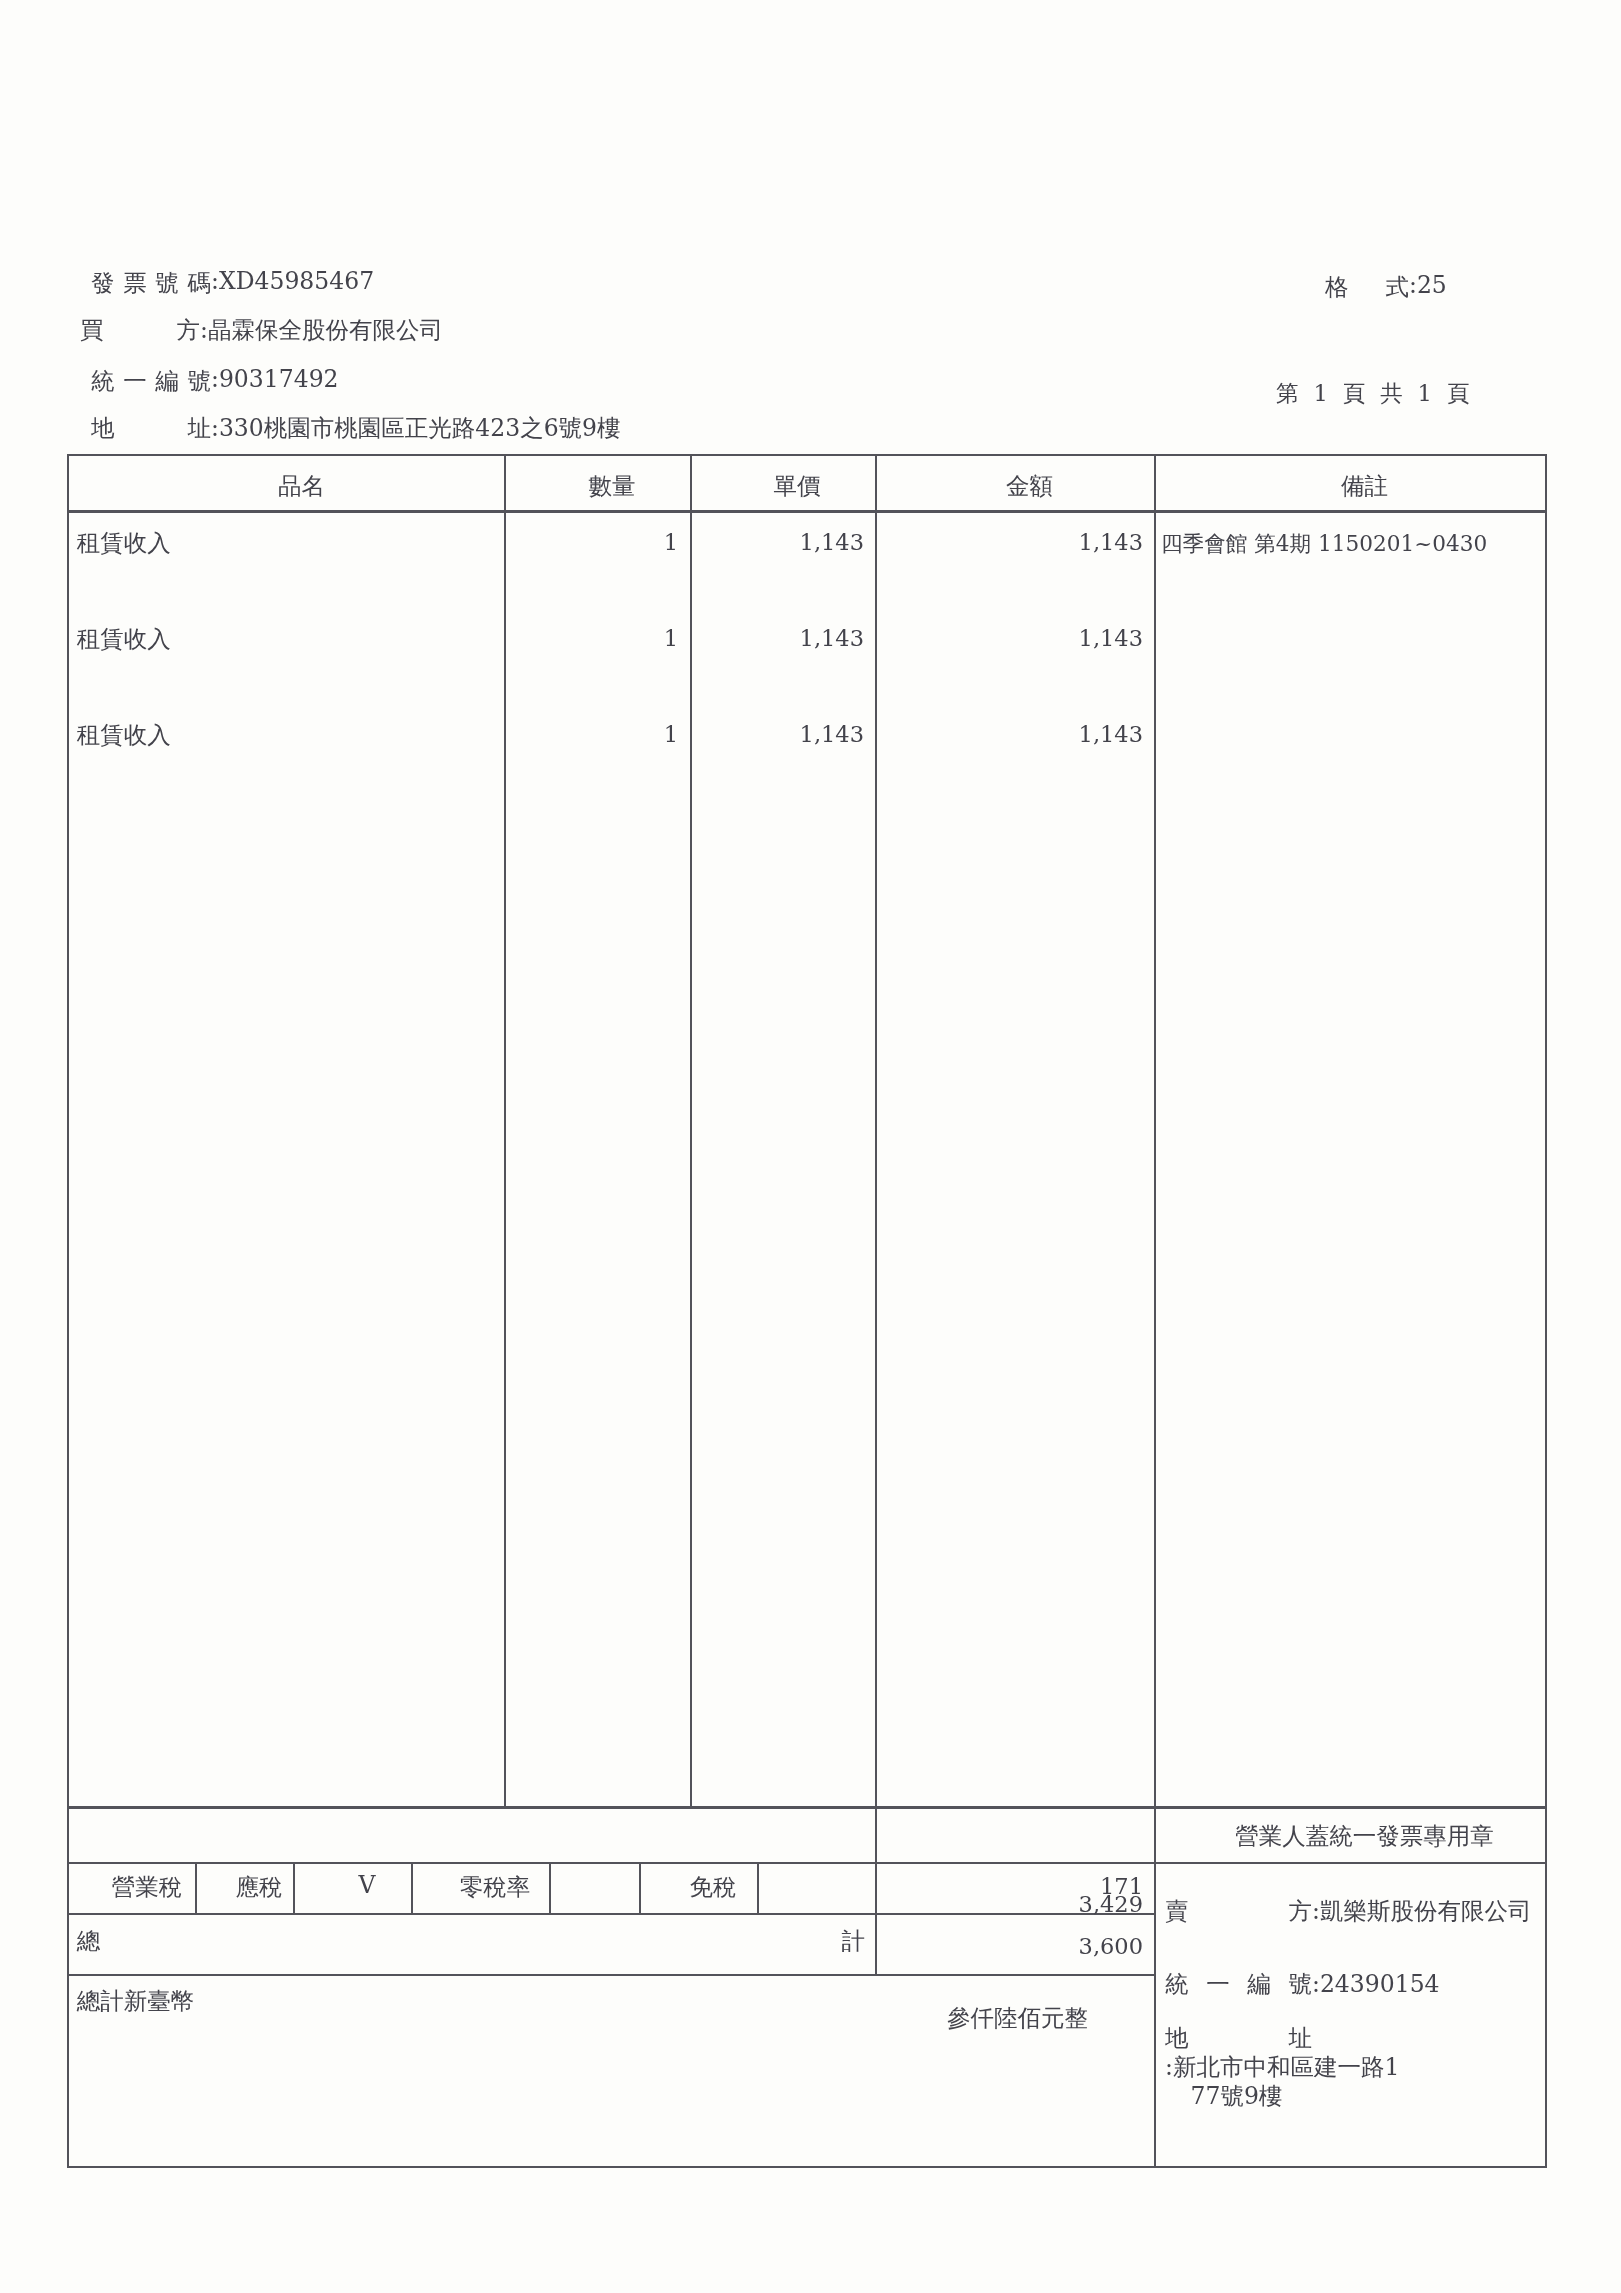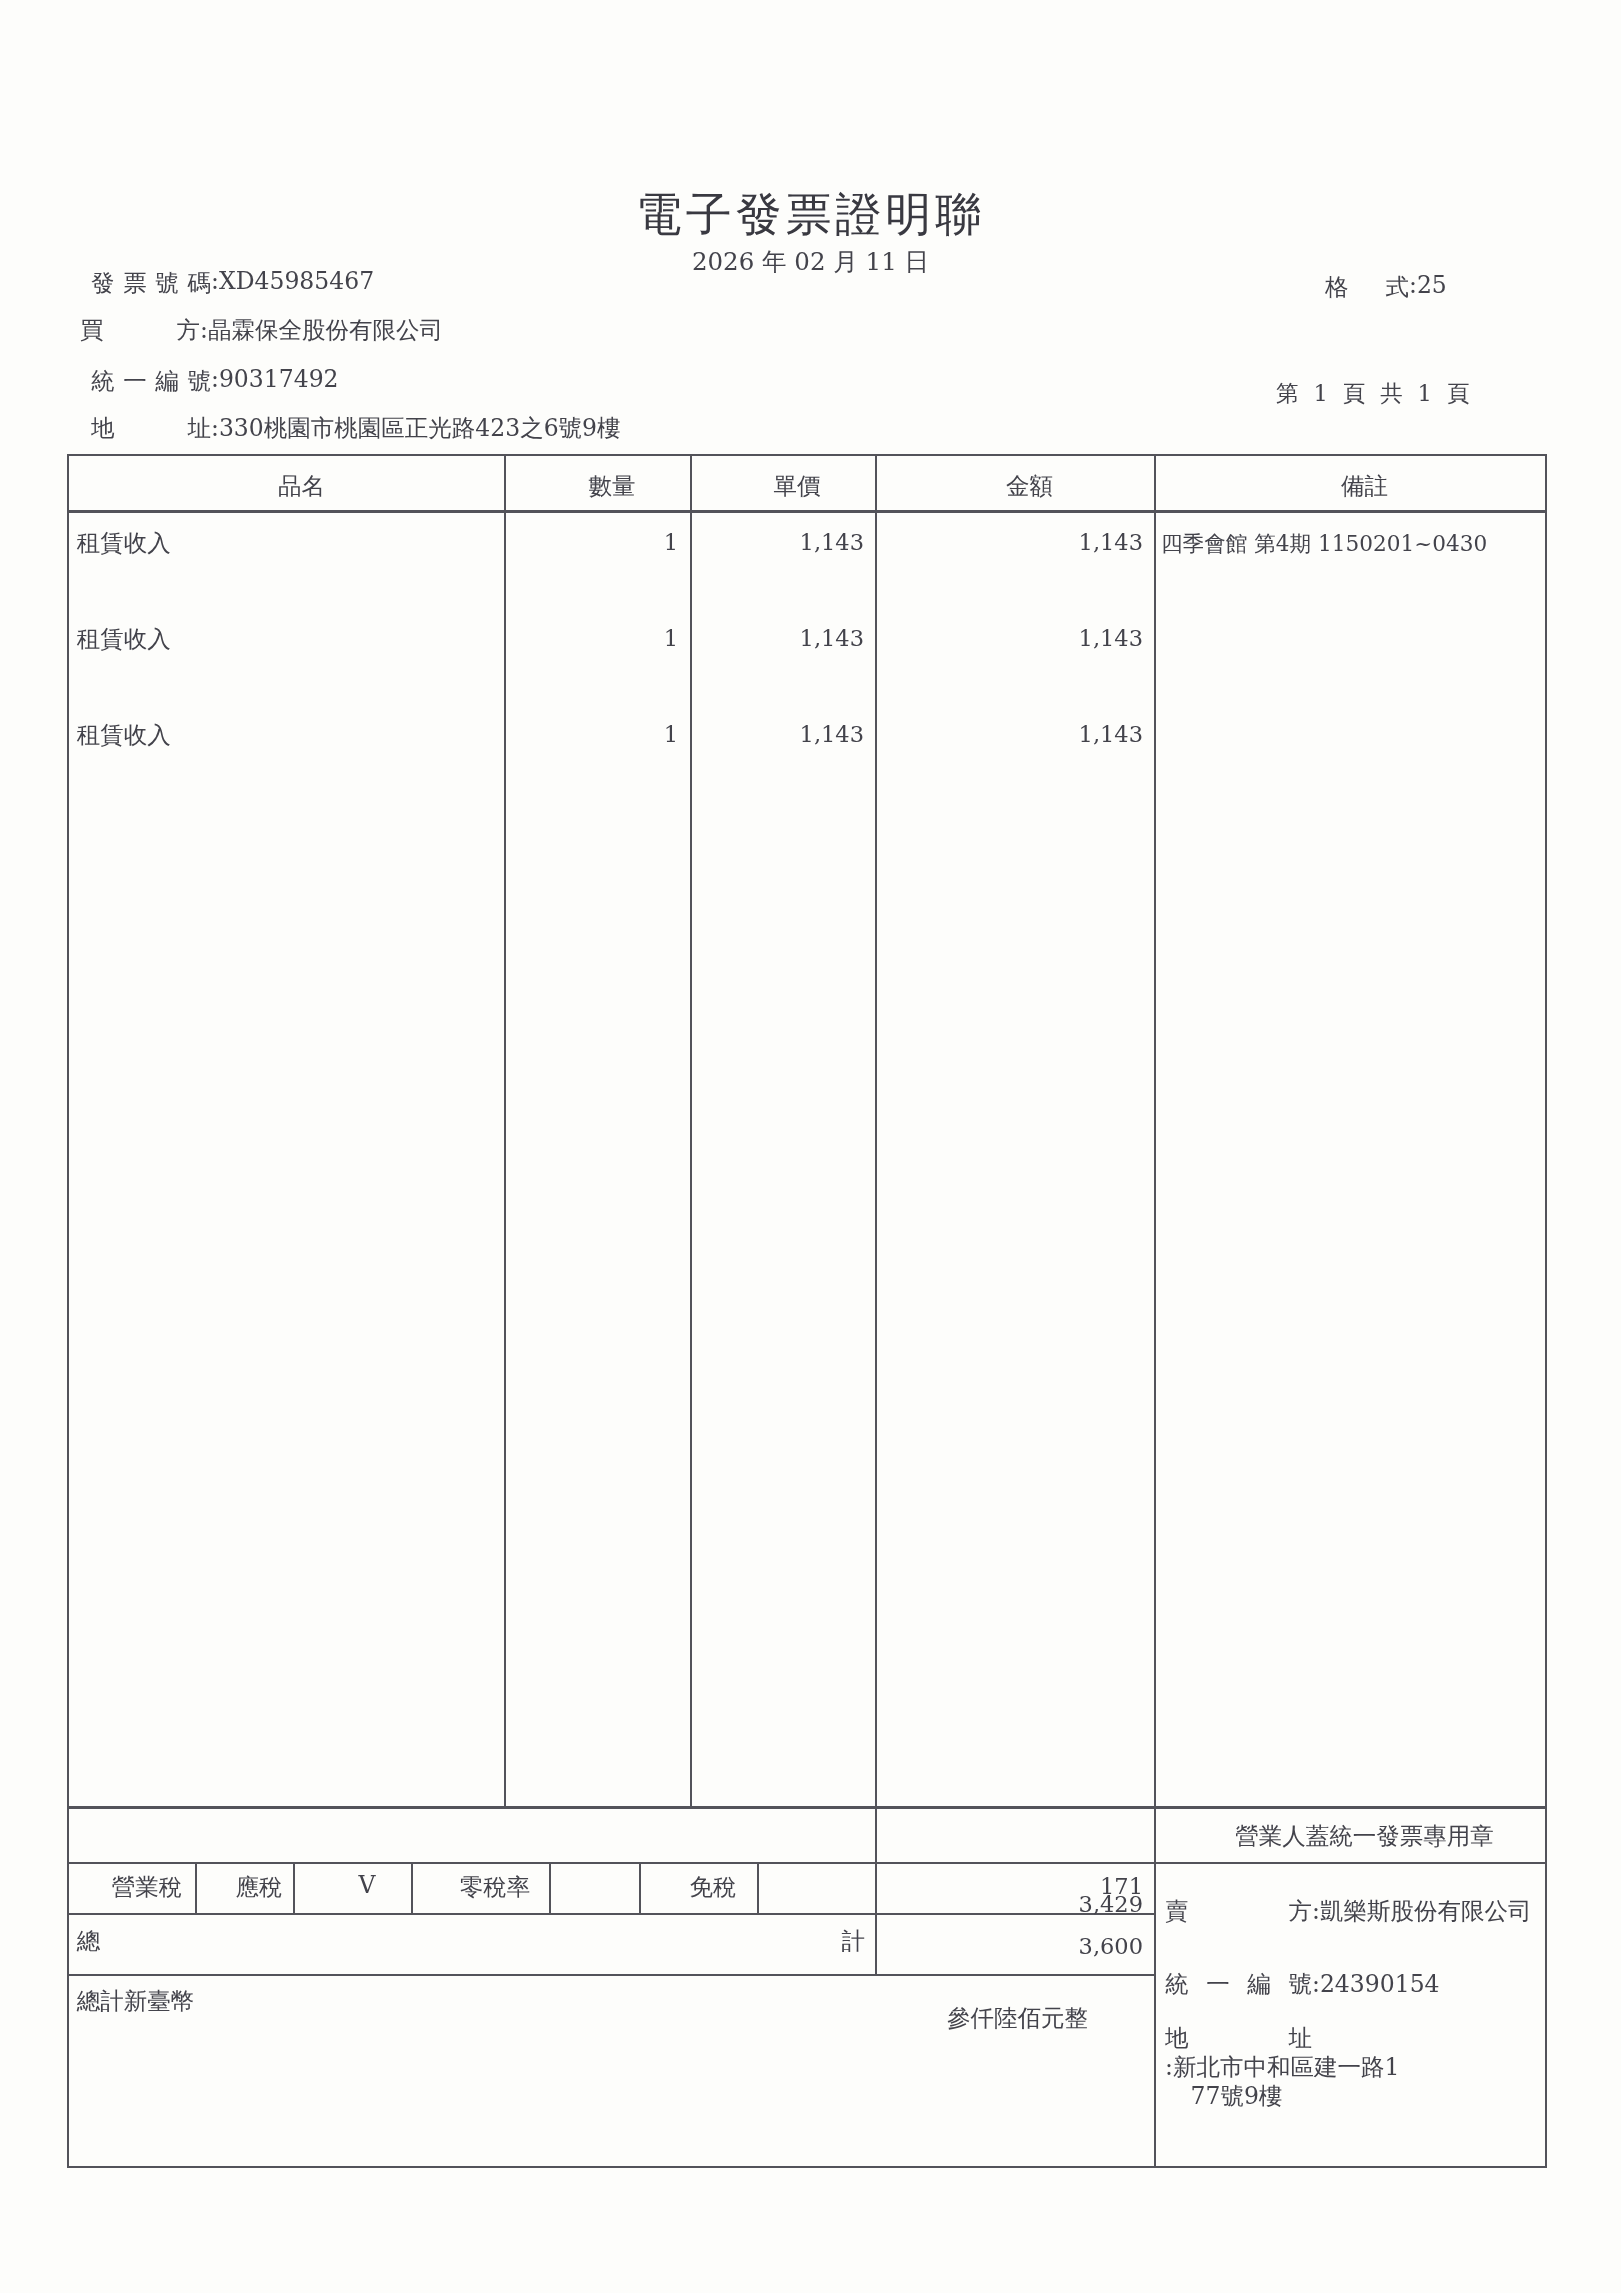--- a/index.html
+++ b/index.html
@@ -37,22 +37,20 @@
   .num{font-size:22.5px;}
   .remark{font-size:21.6px;}
   .seller-row{position:absolute;font-size:23.5px;line-height:29px;}
   .addr2{display:block;margin-left:25.5px;}
 </style>
 </head>
 <body>
 
 <div class="page">
 
-  <div class="title">電子發票證明聯</div>
-  <div class="date">2026 年 02 月 11 日</div>
 
   <div class="hrow" style="left:1325px;top:271px;">
     <span class="jl w86">格式</span><span>:25</span>
   </div>
 
   <div class="hrow" style="left:1276px;top:378px;letter-spacing:3.9px;font-size:22.5px;">第 1 頁  共 1 頁</div>
 
   <div class="hrow" style="left:91px;top:267px;">
     <span class="jl w122">發票號碼</span><span>:XD45985467</span>
   </div>

